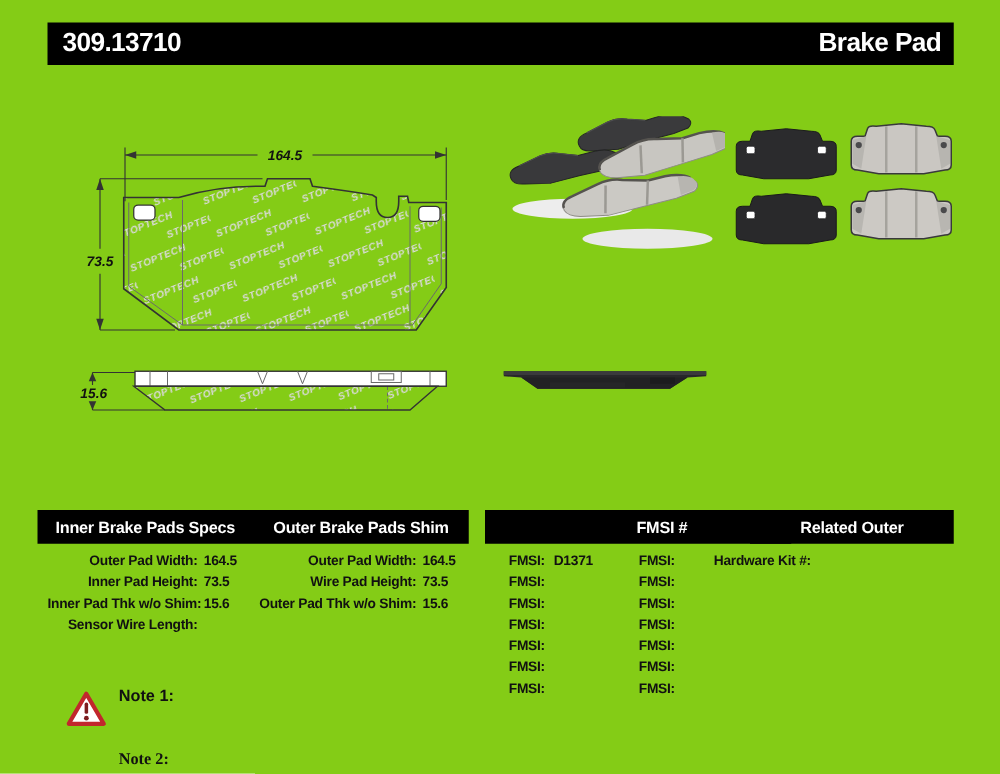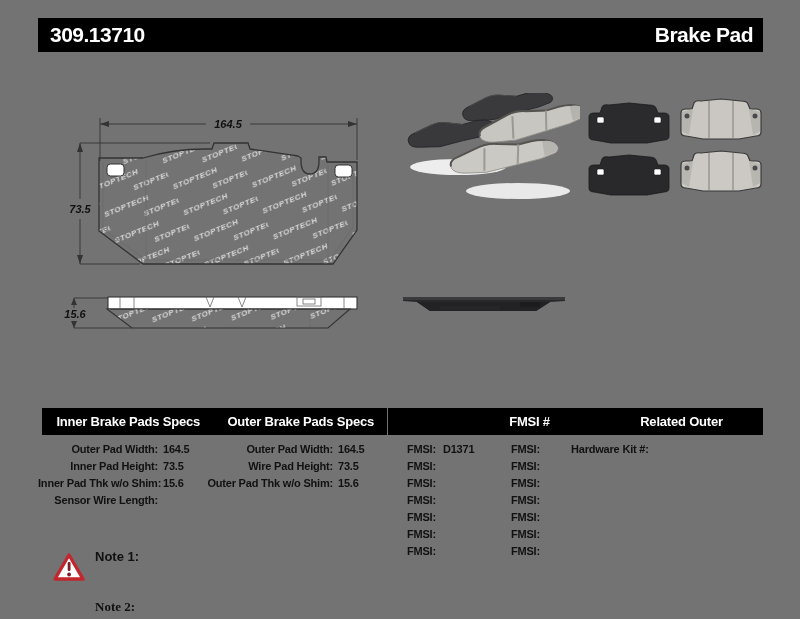--- a/index.html
+++ b/index.html
@@ -1,16 +1,16 @@
 <!DOCTYPE html>
 <html><head>
 <meta charset="utf-8">
 <style>
   html,body{margin:0;padding:0;background:#fff;}
-  .page{position:relative;width:800px;height:619px;background:#737373;overflow:hidden;
+  .page{position:relative;width:800px;height:619px;background:#84cc16;overflow:hidden;
         font-family:"Liberation Sans",sans-serif;color:#111;}
 
   
   .header-bar{position:absolute;left:38px;top:18px;width:725px;height:34px;background:#000;
               display:flex;justify-content:space-between;align-items:center;box-sizing:border-box;
               padding:0 10px 0 12px;}
   .header-bar span{color:#fff;font-size:21px;font-weight:700;letter-spacing:-0.5px;}
 
   
   .front-view{position:absolute;left:60px;top:105px;width:312px;height:172px;}
@@ -26,21 +26,21 @@
   .outline{stroke:#333;stroke-width:1.3;}
   .innerln{stroke:#6a6a6a;stroke-width:0.8;fill:none;}
   .hole{fill:#fff;stroke:#333;stroke-width:1;}
   .wmtext{font-style:italic;font-weight:700;font-size:8px;fill:#dadada;letter-spacing:0.5px;
           font-family:"Liberation Sans",sans-serif;}
 
   
   .bar{position:absolute;top:408px;height:27px;background:#000;color:#fff;
        display:flex;align-items:center;justify-content:center;
        font-size:13px;font-weight:700;letter-spacing:-0.2px;}
-  .specs-bar{left:42px;width:345px;}
+  .specs-bar{left:30px;width:345px;}
   .specs-bar .half{flex:1;text-align:center;}
   .fmsi-bar{left:388px;width:207px;padding-left:38px;}
   .related-bar{left:600px;width:163px;}
 
   
   .col{position:absolute;top:441px;}
   .inner-col{left:38px;}
   .outer-col{left:200px;}
   .fmsi-col1{left:393px;}
   .fmsi-col2{left:497px;}
@@ -195,21 +195,21 @@
   <svg class="photo-side" viewBox="0 0 170 26">
     <polygon points="3,7 165,7 165,11 150,12 136,21 30,21 17,12 3,11" fill="#28282a"></polygon>
     <rect x="3" y="7" width="162" height="3" fill="#3a3a3c"></rect>
     <polygon points="17,12 150,12 136,21 30,21" fill="#222224"></polygon>
     <rect x="120" y="12" width="20" height="5" fill="#1c1c1e"></rect>
     <rect x="40" y="16" width="60" height="4" fill="#262628"></rect>
   </svg>
 
   <div class="bar specs-bar">
     <span class="half">Inner Brake Pads Specs</span>
-    <span class="half">Outer Brake Pads Specs</span>
+    <span class="half">Outer Brake Pads Shim</span>
   </div>
   <div class="bar fmsi-bar">
     <span>FMSI #</span>
   </div>
   <div class="bar related-bar">
     <span>Related Outer</span>
   </div>
 
   <div class="col inner-col">
     <div class="spec-row">

